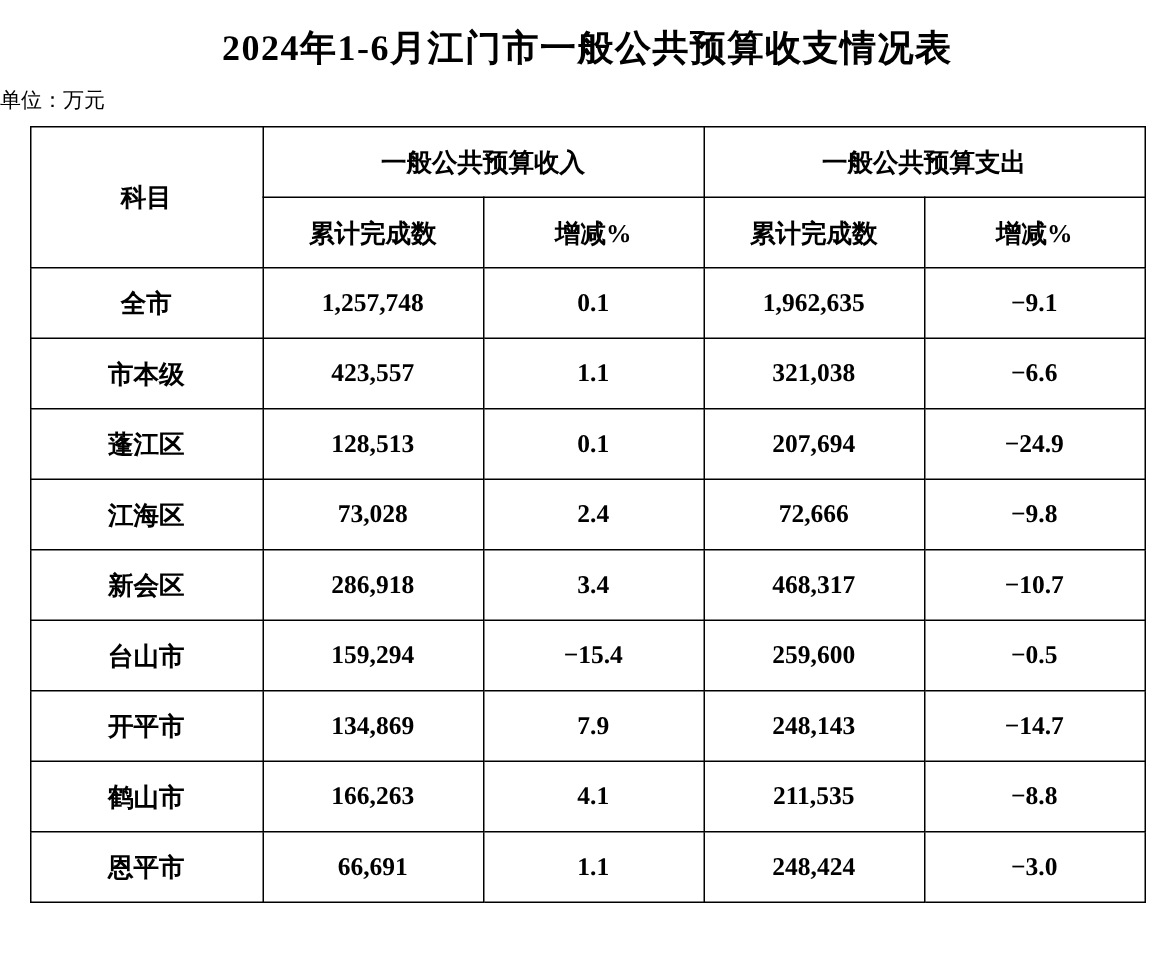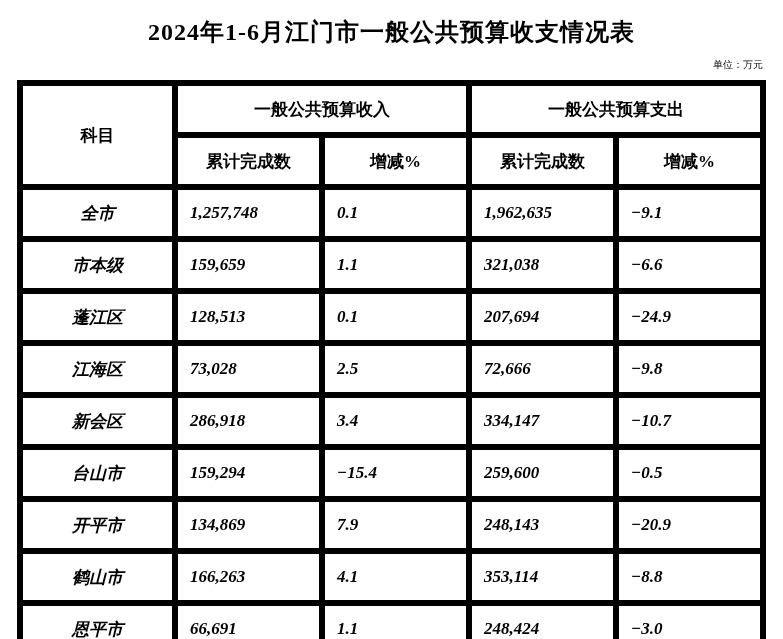--- a/index.html
+++ b/index.html
@@ -23,60 +23,59 @@
   .doc-title {
     text-align: center;
     font-size: 24px;
     font-weight: bold;
     letter-spacing: 1px;
     padding-top: 16px;
     padding-bottom: 10px;
     font-family: "Liberation Serif", "DejaVu Serif", serif;
   }
   .unit-line {
-    text-align: right;
-    font-size: 10px;
-    padding-right: 20px;
+    font-size: 14px;
+    padding-right: 33px;
     padding-bottom: 8px;
     font-family: "Liberation Serif", "DejaVu Serif", serif;
   }
   table.budget {
     border-collapse: collapse;
     width: 743px;
     margin: 0 auto;
     table-layout: fixed;
   }
   table.budget td,
   table.budget th {
-    border: 6px solid #000000;
+    border: 1px solid #000000;
     font-size: 17px;
     font-weight: bold;
     height: 46px;
     padding: 0 12px;
     font-family: "Liberation Serif", "DejaVu Serif", serif;
   }
   table.budget thead th {
     text-align: center;
     vertical-align: middle;
   }
   .col-subject { width: 155px; }
   .col-num { width: 147px; }
   .col-pct { width: 147px; }
   td.name-cell {
     text-align: center;
     font-weight: normal;
     font-size: 17px;
   }
   td.num-cell {
-    text-align: left;
+    text-align: center;
     font-weight: normal;
     font-size: 17px;
     padding-right: 14px;
   }
-  tbody tr td { height: 47px; font-style: italic; }
+  tbody tr td { height: 47px; }
 </style>
 </head>
 <body>
 
 <div class="page">
 
   <div class="doc-title">2024年1-6月江门市一般公共预算收支情况表</div>
 
   <div class="unit-line">单位：万元</div>
 
@@ -104,65 +103,65 @@
     <tbody>
       <tr>
         <td class="name-cell">全市</td>
         <td class="num-cell">1,257,748</td>
         <td class="num-cell">0.1</td>
         <td class="num-cell">1,962,635</td>
         <td class="num-cell">−9.1</td>
       </tr>
       <tr>
         <td class="name-cell">市本级</td>
-        <td class="num-cell">159,659</td>
+        <td class="num-cell">423,557</td>
         <td class="num-cell">1.1</td>
         <td class="num-cell">321,038</td>
         <td class="num-cell">−6.6</td>
       </tr>
       <tr>
         <td class="name-cell">蓬江区</td>
         <td class="num-cell">128,513</td>
         <td class="num-cell">0.1</td>
         <td class="num-cell">207,694</td>
         <td class="num-cell">−24.9</td>
       </tr>
       <tr>
         <td class="name-cell">江海区</td>
         <td class="num-cell">73,028</td>
-        <td class="num-cell">2.5</td>
+        <td class="num-cell">2.4</td>
         <td class="num-cell">72,666</td>
         <td class="num-cell">−9.8</td>
       </tr>
       <tr>
         <td class="name-cell">新会区</td>
         <td class="num-cell">286,918</td>
         <td class="num-cell">3.4</td>
-        <td class="num-cell">334,147</td>
+        <td class="num-cell">468,317</td>
         <td class="num-cell">−10.7</td>
       </tr>
       <tr>
         <td class="name-cell">台山市</td>
         <td class="num-cell">159,294</td>
         <td class="num-cell">−15.4</td>
         <td class="num-cell">259,600</td>
         <td class="num-cell">−0.5</td>
       </tr>
       <tr>
         <td class="name-cell">开平市</td>
         <td class="num-cell">134,869</td>
         <td class="num-cell">7.9</td>
         <td class="num-cell">248,143</td>
-        <td class="num-cell">−20.9</td>
+        <td class="num-cell">−14.7</td>
       </tr>
       <tr>
         <td class="name-cell">鹤山市</td>
         <td class="num-cell">166,263</td>
         <td class="num-cell">4.1</td>
-        <td class="num-cell">353,114</td>
+        <td class="num-cell">211,535</td>
         <td class="num-cell">−8.8</td>
       </tr>
       <tr>
         <td class="name-cell">恩平市</td>
         <td class="num-cell">66,691</td>
         <td class="num-cell">1.1</td>
         <td class="num-cell">248,424</td>
         <td class="num-cell">−3.0</td>
       </tr>
     </tbody>

